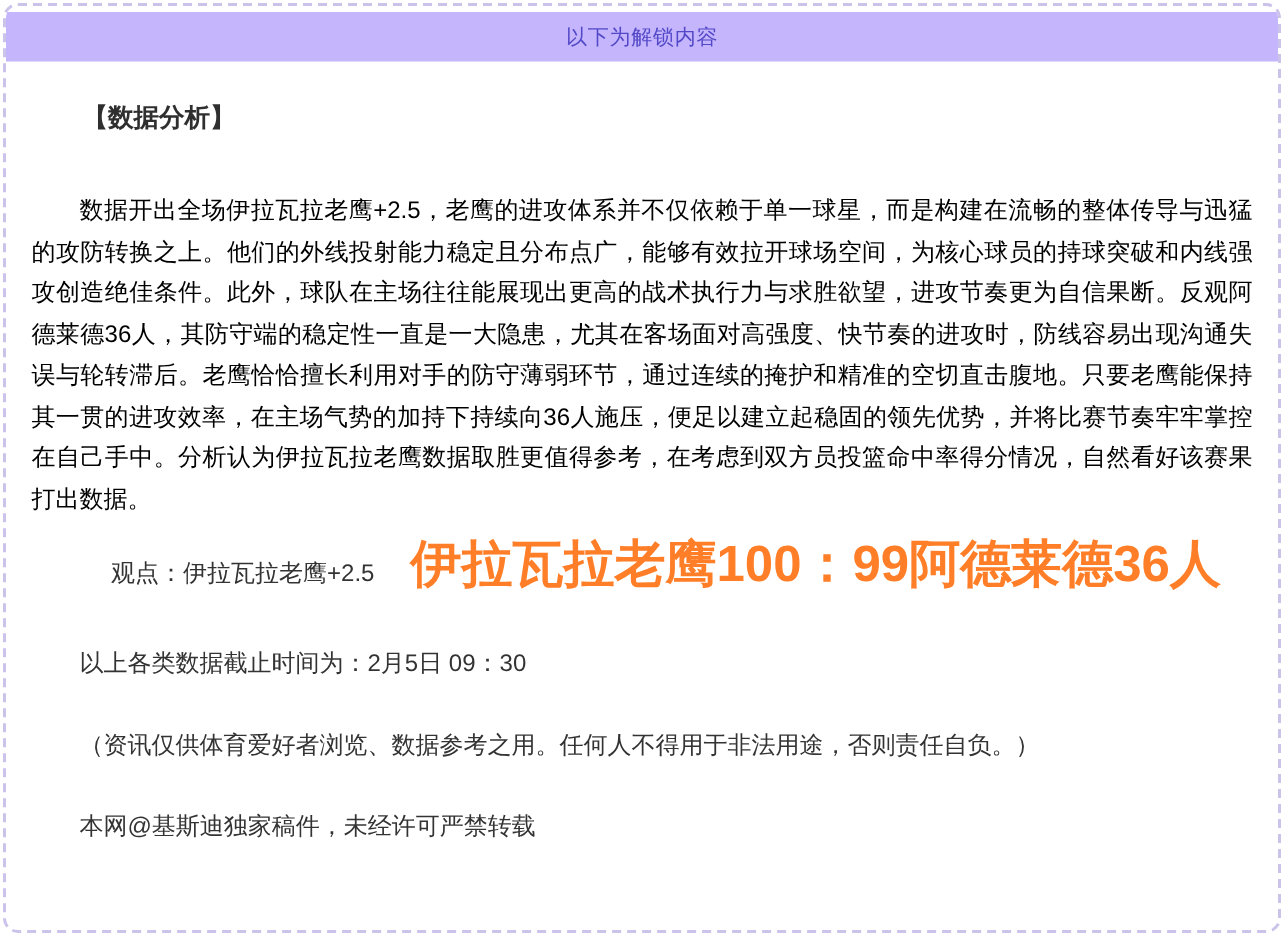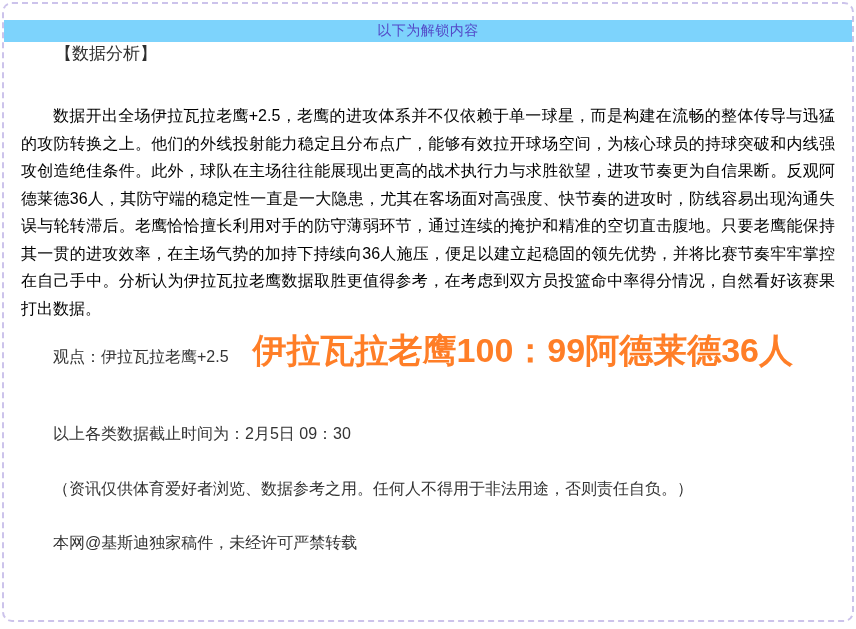--- a/index.html
+++ b/index.html
@@ -11,68 +11,70 @@
   .page-frame {
     position: absolute;
     left: 2px; top: 2px;
     width: 852px; height: 620px;
     border: 2px dashed #ccc3eb;
     border-radius: 10px;
     background: #ffffff;
     overflow: hidden;
   }
   .unlock-bar {
-    margin-top: 16px;
-    height: 22px;
-    background: #7dd3fc;
+    margin-top: 4px;
+    height: 33px;
+    background: #c4b5fd;
     display: flex;
     align-items: center;
     justify-content: center;
   }
   .unlock-bar .bar-label {
     font-size: 14px;
     color: #5348c7;
     letter-spacing: 0.5px;
   }
   .content {
     padding: 0 17px;
     color: #333333;
     font-size: 16px;
   }
   .section-title {
+    margin-top: 26px;
     font-size: 17px;
-    font-weight: normal;
+    font-weight: bold;
     text-indent: 2em;
     color: #2f2f2f;
   }
   .analysis-para {
     margin-top: 37px;
     line-height: 27.5px;
     text-indent: 2em;
     text-align: justify;
     color: #000000;
   }
   .viewpoint-line {
     margin-top: 6px;
     text-indent: 2em;
     white-space: nowrap;
+    text-align: center;
   }
   .viewpoint-label {
     font-size: 16px;
     color: #333333;
   }
   .score-prediction {
     font-size: 34px;
     font-weight: bold;
     color: #ff7e27;
     margin-left: 24px;
     letter-spacing: 0px;
   }
   .meta-line {
-    margin-top: 46px;
+    margin-top: 30px;
     line-height: 27.5px;
     text-indent: 2em;
     color: #333333;
   }
   .meta-line.copyright { margin-top: 27px; }
   .meta-line.disclaimer { margin-top: 27px; }
 </style>
 </head>
 <body>
 

